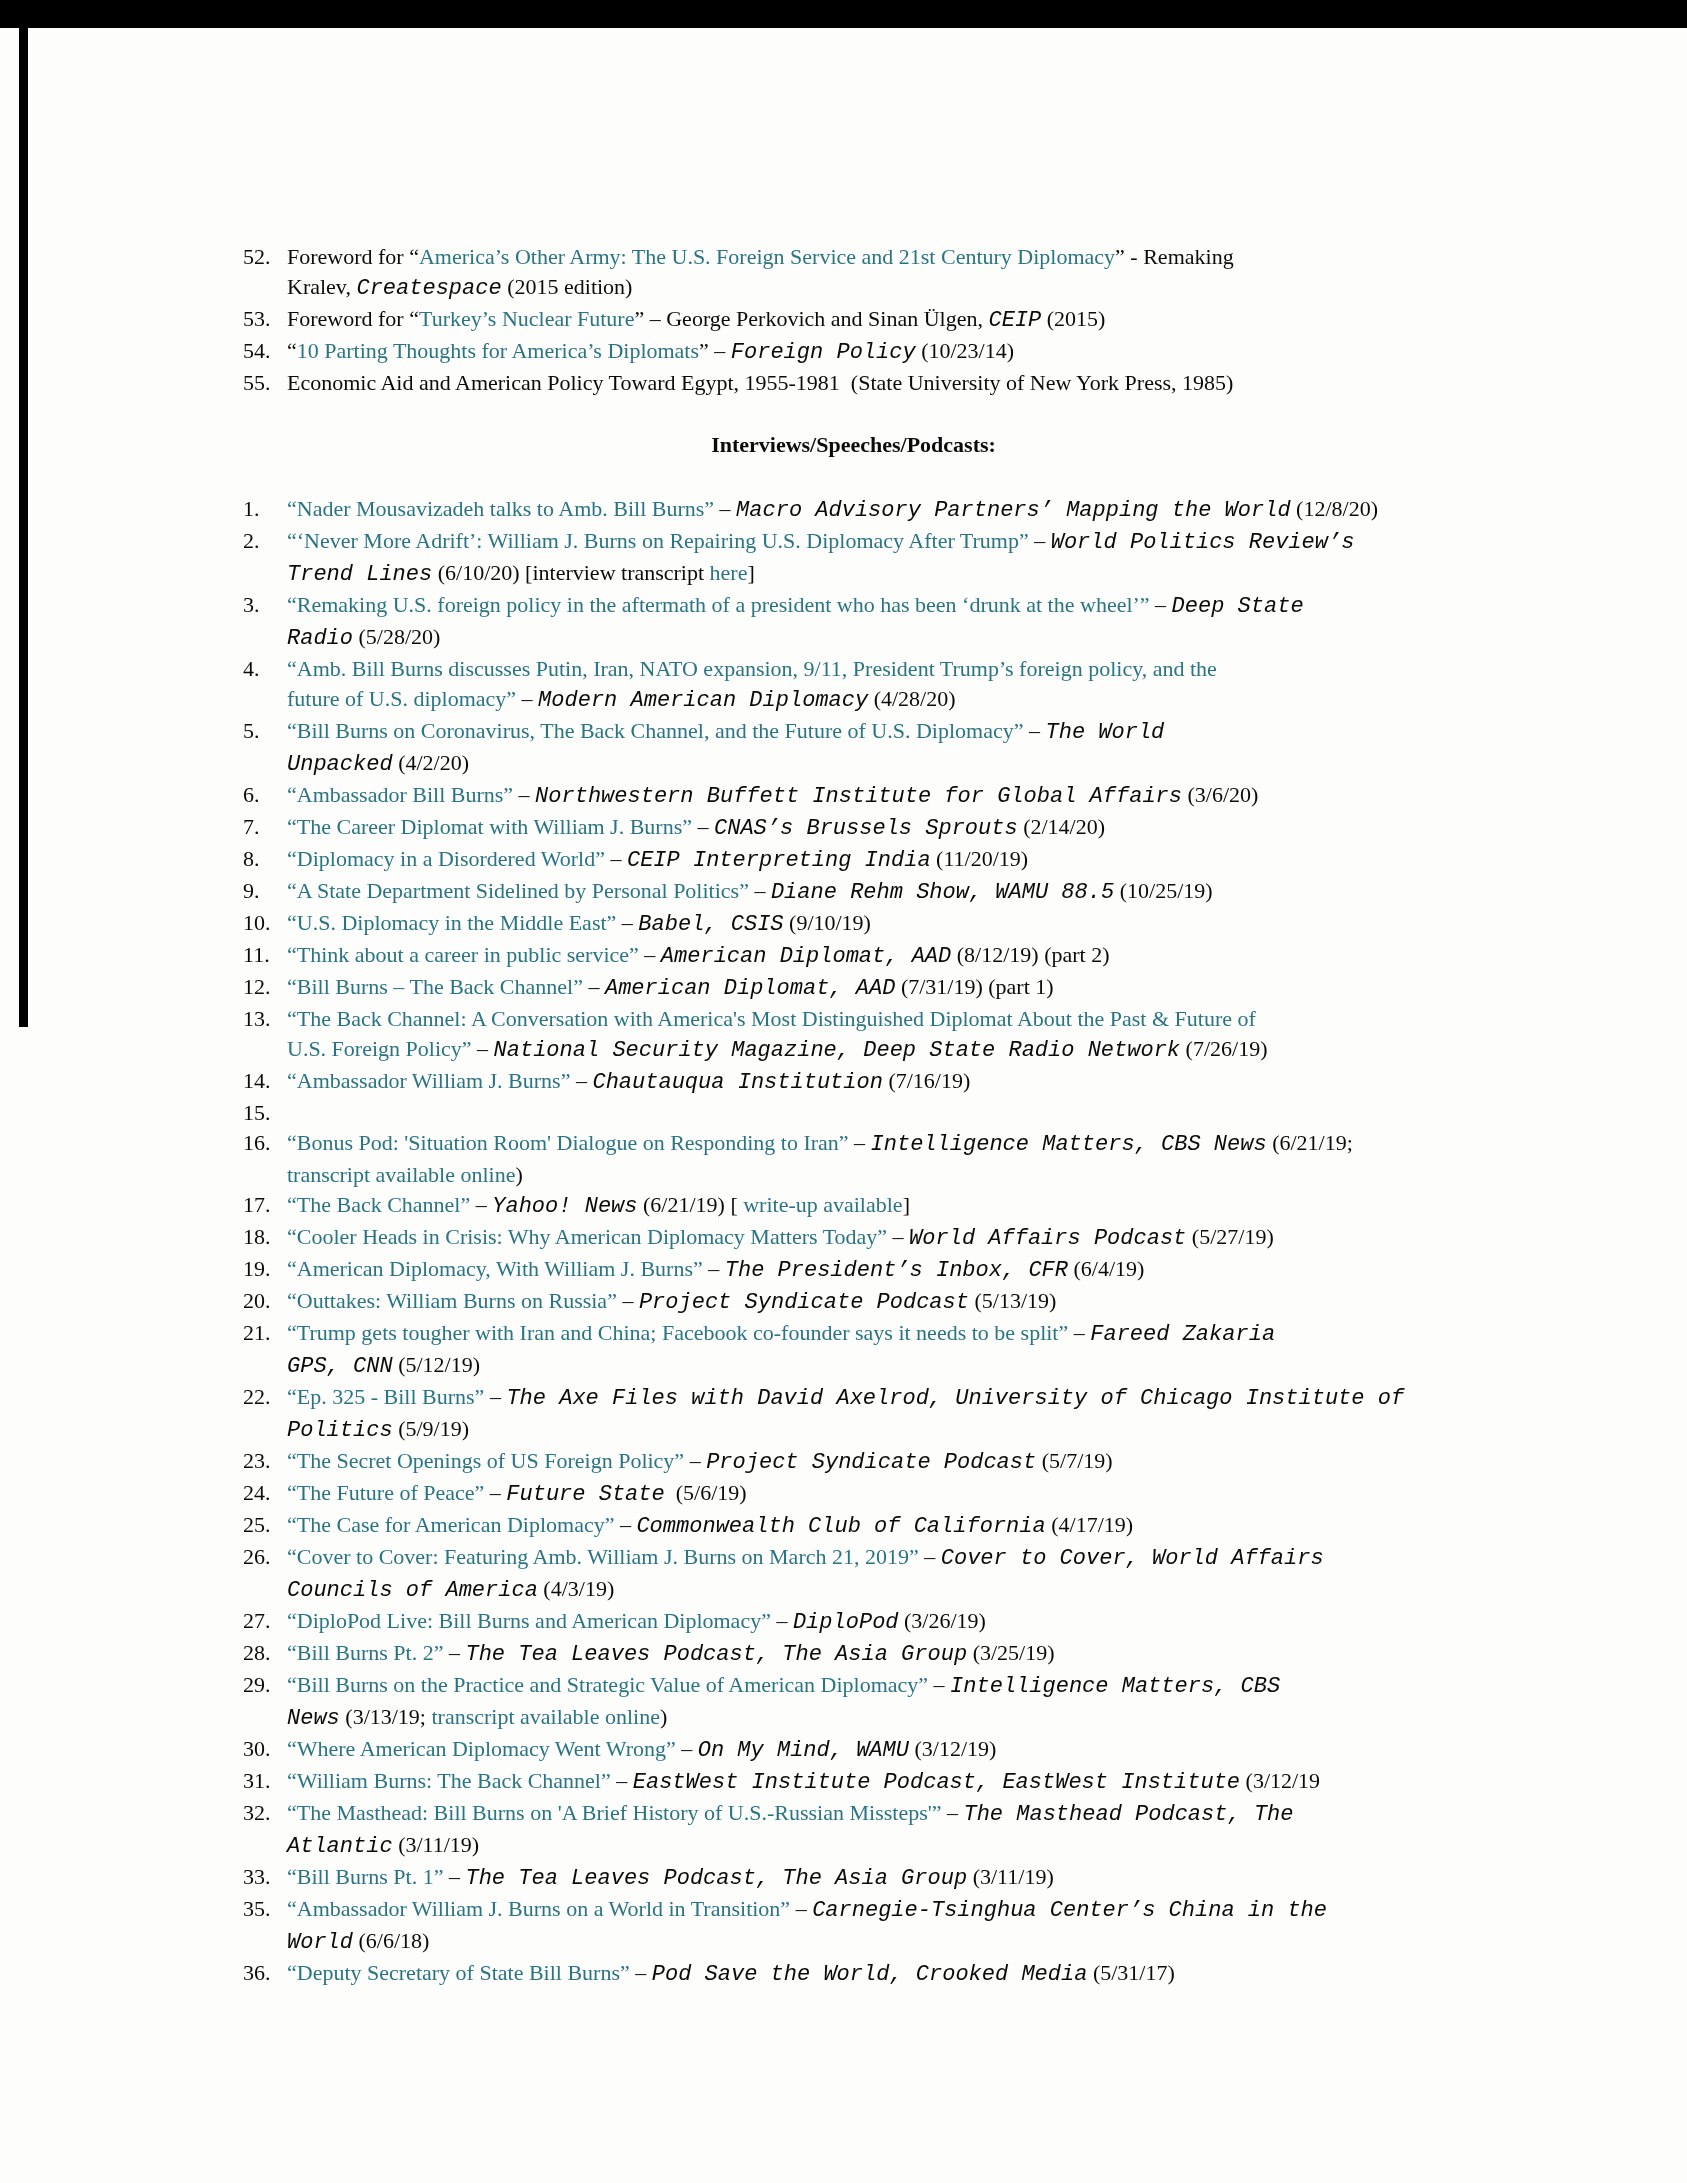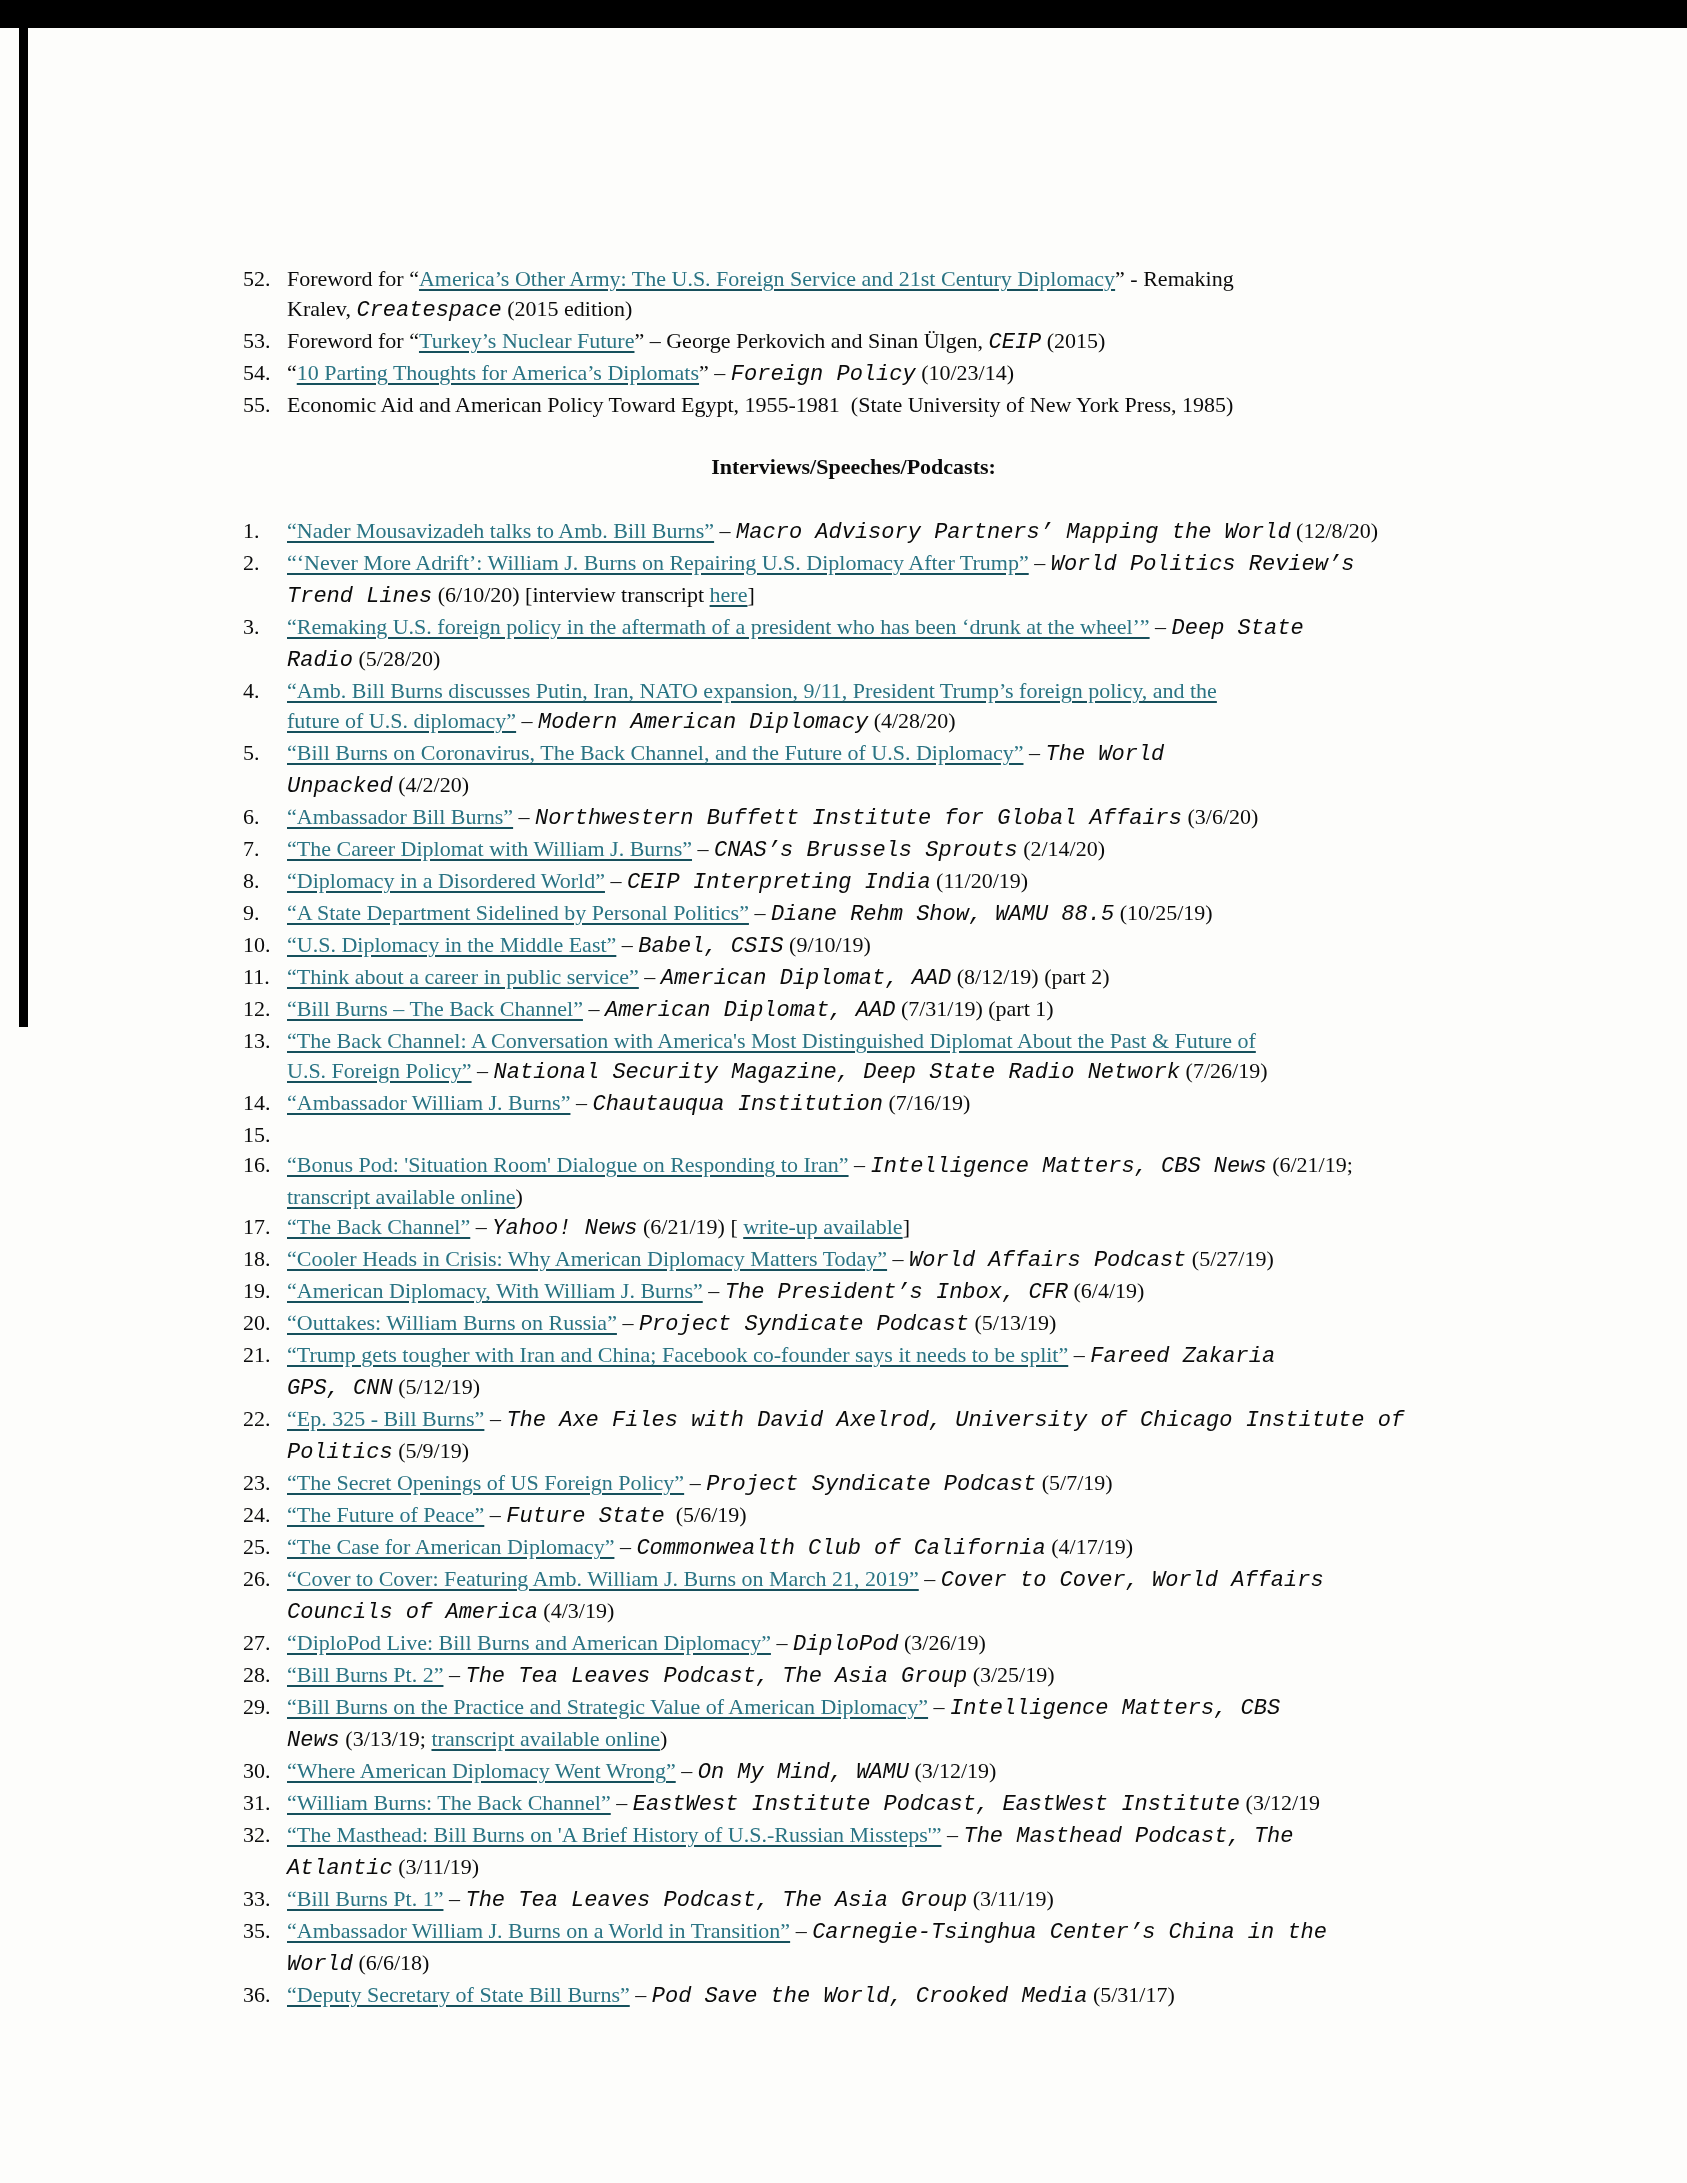--- a/index.html
+++ b/index.html
@@ -15,32 +15,31 @@
     position:absolute; left:0; top:0;
     width:1687px; height:28px;
     background:#000;
   }
   .scan-bar-left {
     position:absolute; left:18.5px; top:28px;
     width:9.3px; height:999px;
     background:#000;
   }
   .page-content {
-    position:absolute; left:243px; top:264px;
+    position:absolute; left:243px; top:242px;
     width:1221px;
     font-size:22px; line-height:30px;
   }
   .row { display:flex; align-items:flex-start; }
   .num { flex:0 0 44px; }
   .content { white-space:pre-wrap; }
   .p { }
   .i { font-style:italic;font-family:Liberation Mono, monospace; }
   .l {
     color:#2a7484;
-    text-decoration:underline;
     text-decoration-color:#16505c;
     text-decoration-thickness:2px;
     text-underline-offset:3.3px;
   }
   .section-heading {
     font-weight:bold;
     margin:32px 0 34px 0;
     text-align:center;
   }
 </style>

